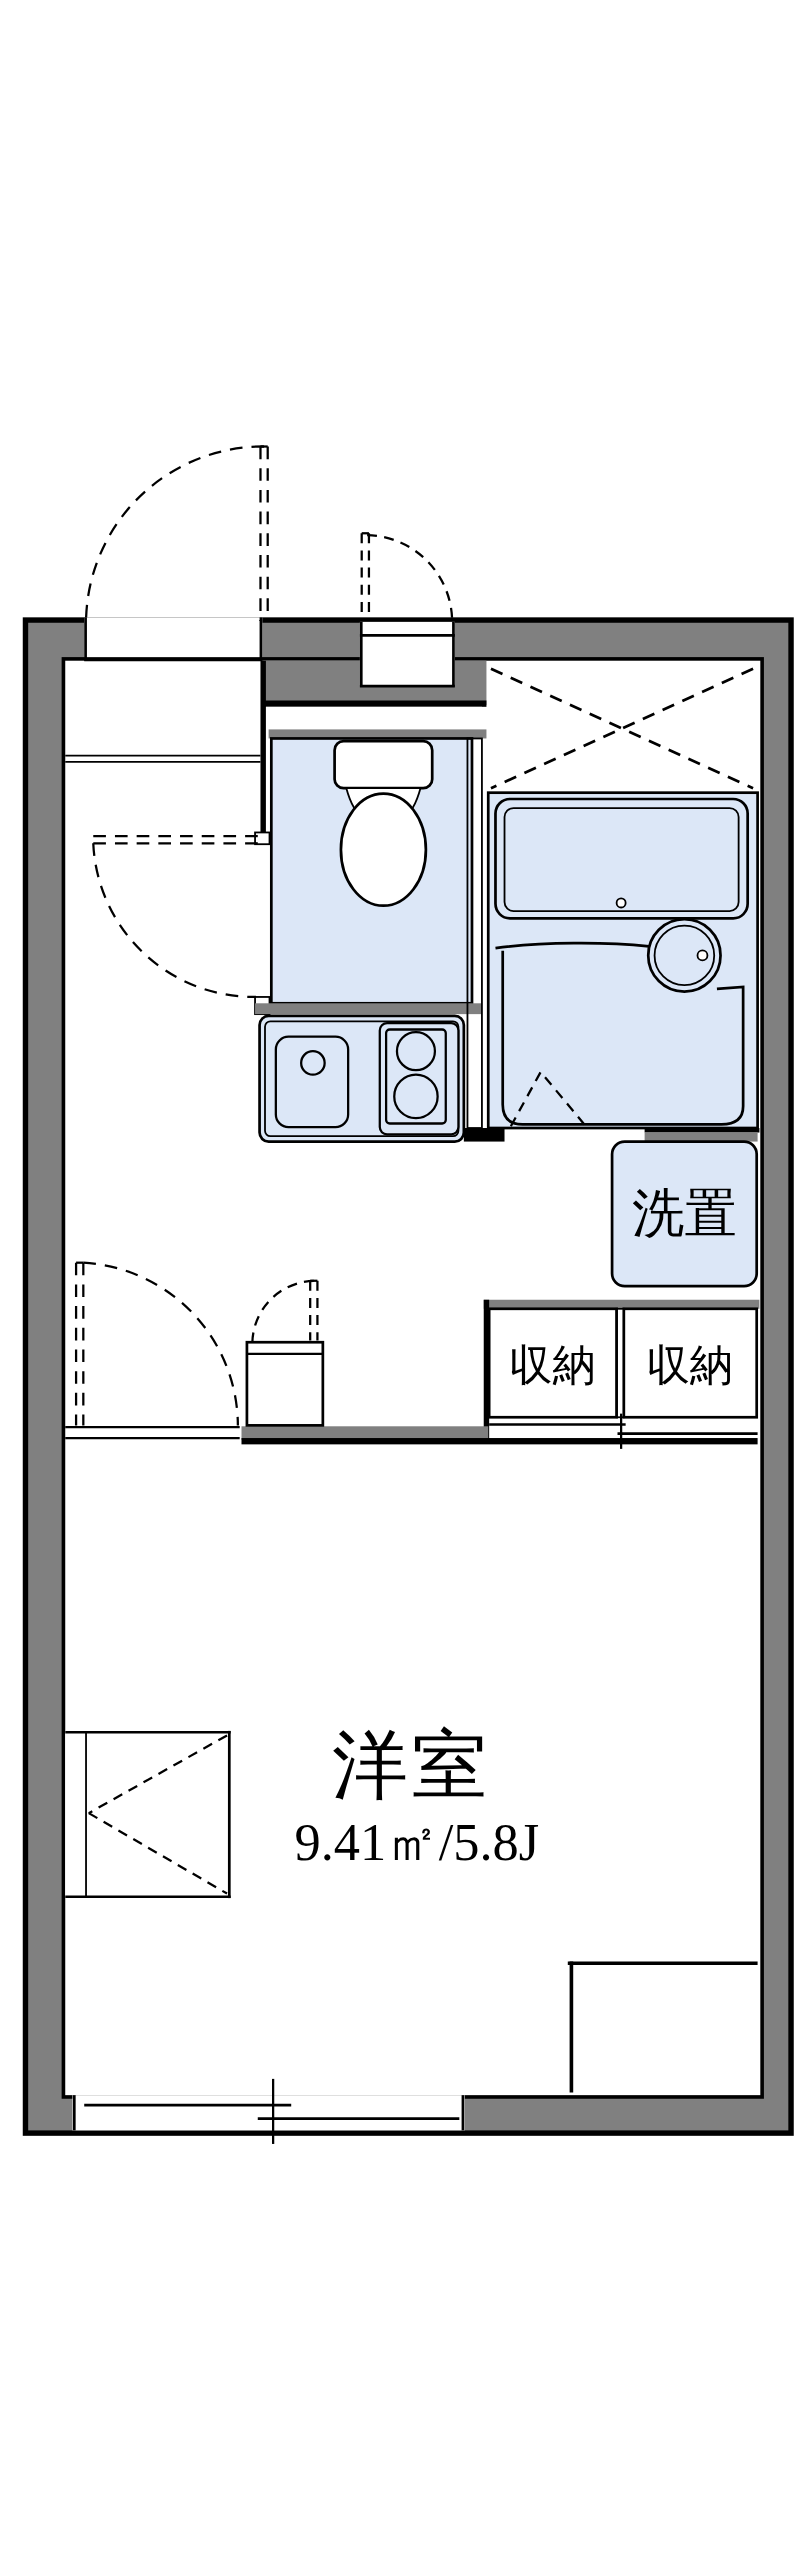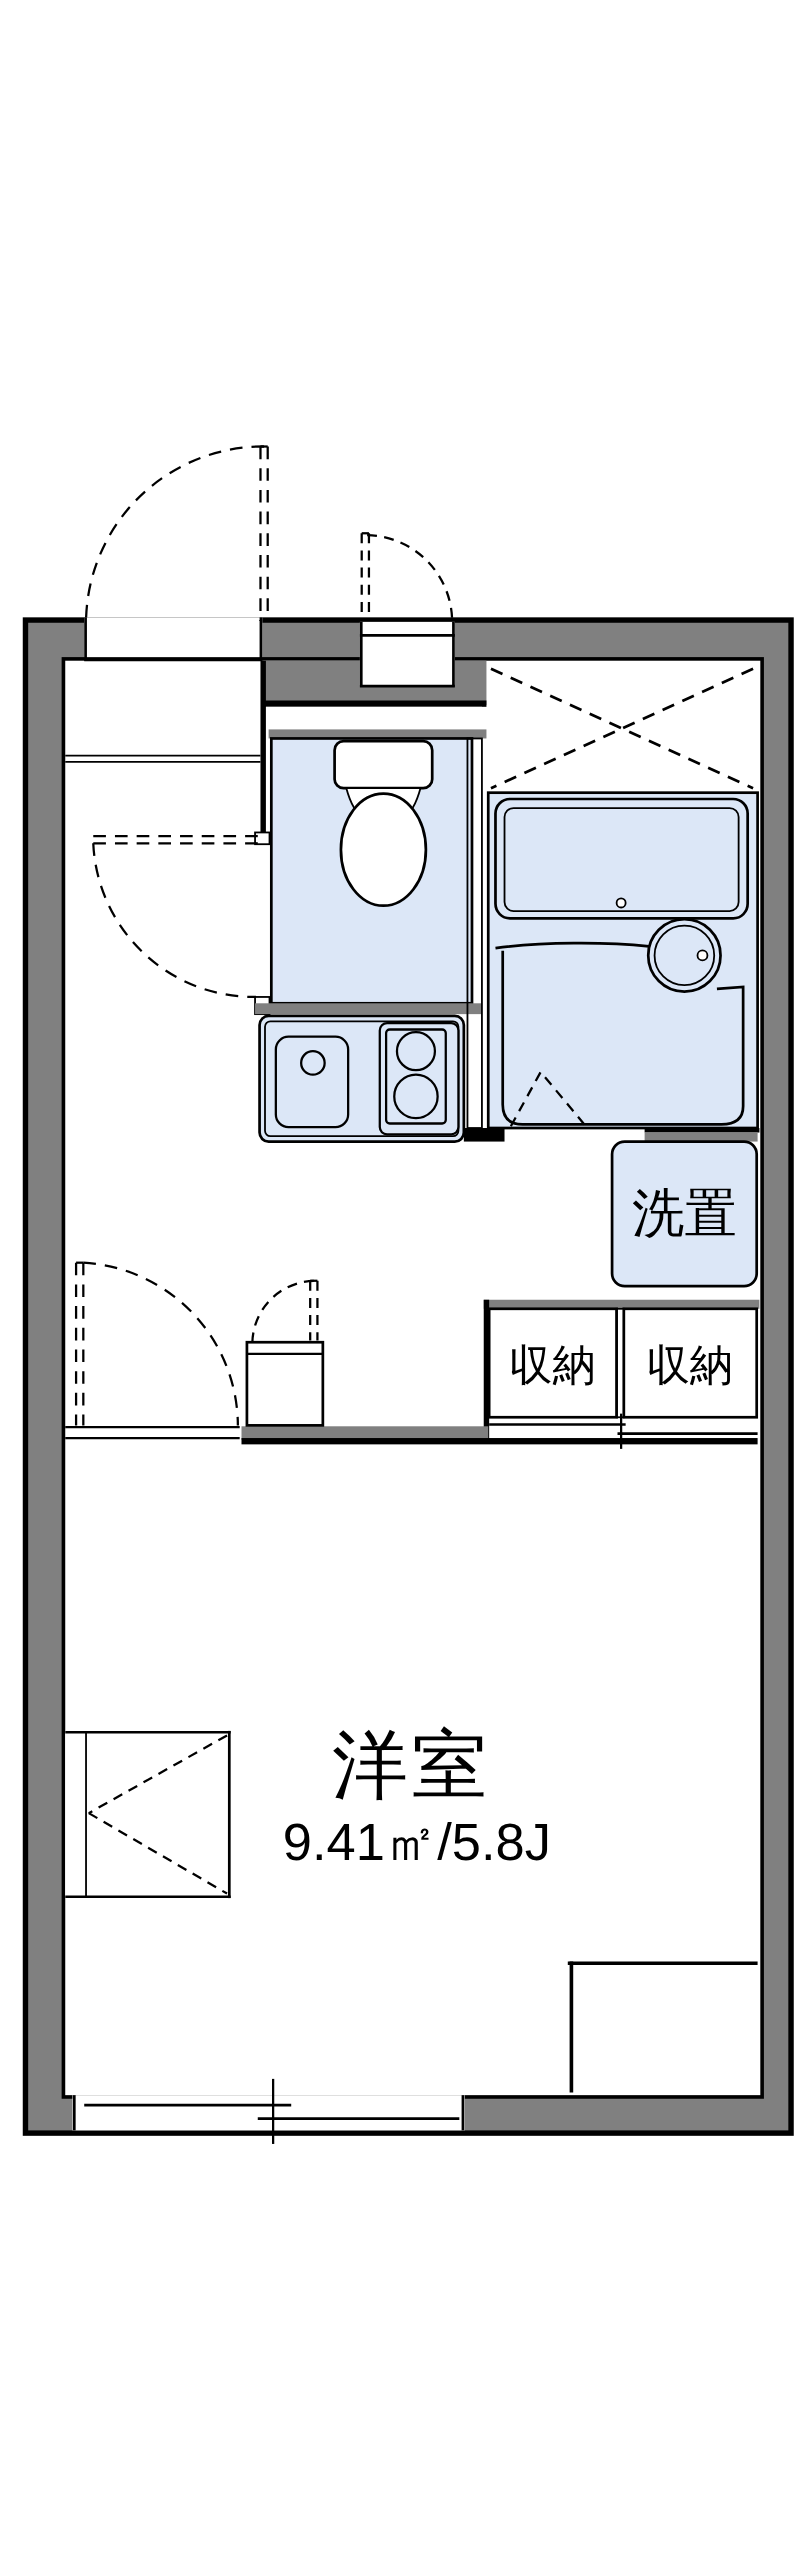--- a/index.html
+++ b/index.html
@@ -4,21 +4,21 @@
 <style>
   :root{
     --wall-gray:#808080;
     --water-blue:#dce7f7;
     --storage-cream:#fbf0da;
     --line-black:#000000;
     --background:#ffffff;
   }
   html,body{margin:0;padding:0;background:var(--background);}
   .page{width:812px;height:2168px;position:relative;background:var(--background);
-        font-family:Liberation Sans, sans-serif;}
+        font-family:Liberation Serif, serif;}
   svg{display:block;}
   .wallfill{fill:var(--wall-gray);}
   .blk{fill:var(--line-black);}
   .white{fill:#ffffff;}
   .cream{fill:var(--storage-cream);}
   .ln{stroke:var(--line-black);fill:none;}
   .w2{stroke-width:2;} .w25{stroke-width:2.5;} .w3{stroke-width:3;} .w4{stroke-width:4;}
   .dash{stroke-dasharray:14 10;}
   .dash2{stroke-dasharray:11 8;}
   .fixture{fill:#ffffff;stroke:var(--line-black);}

